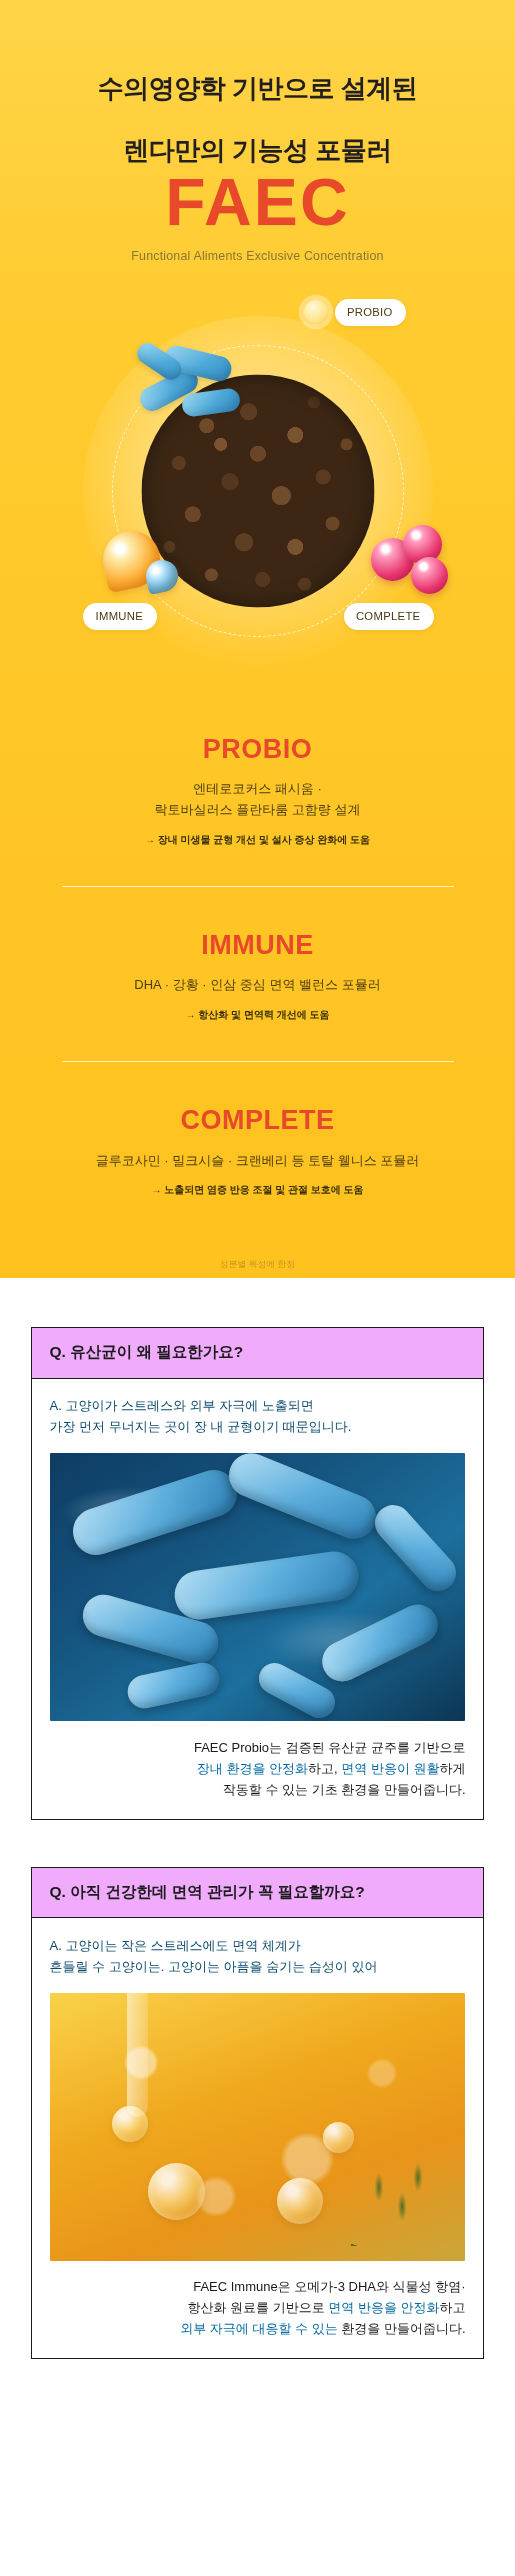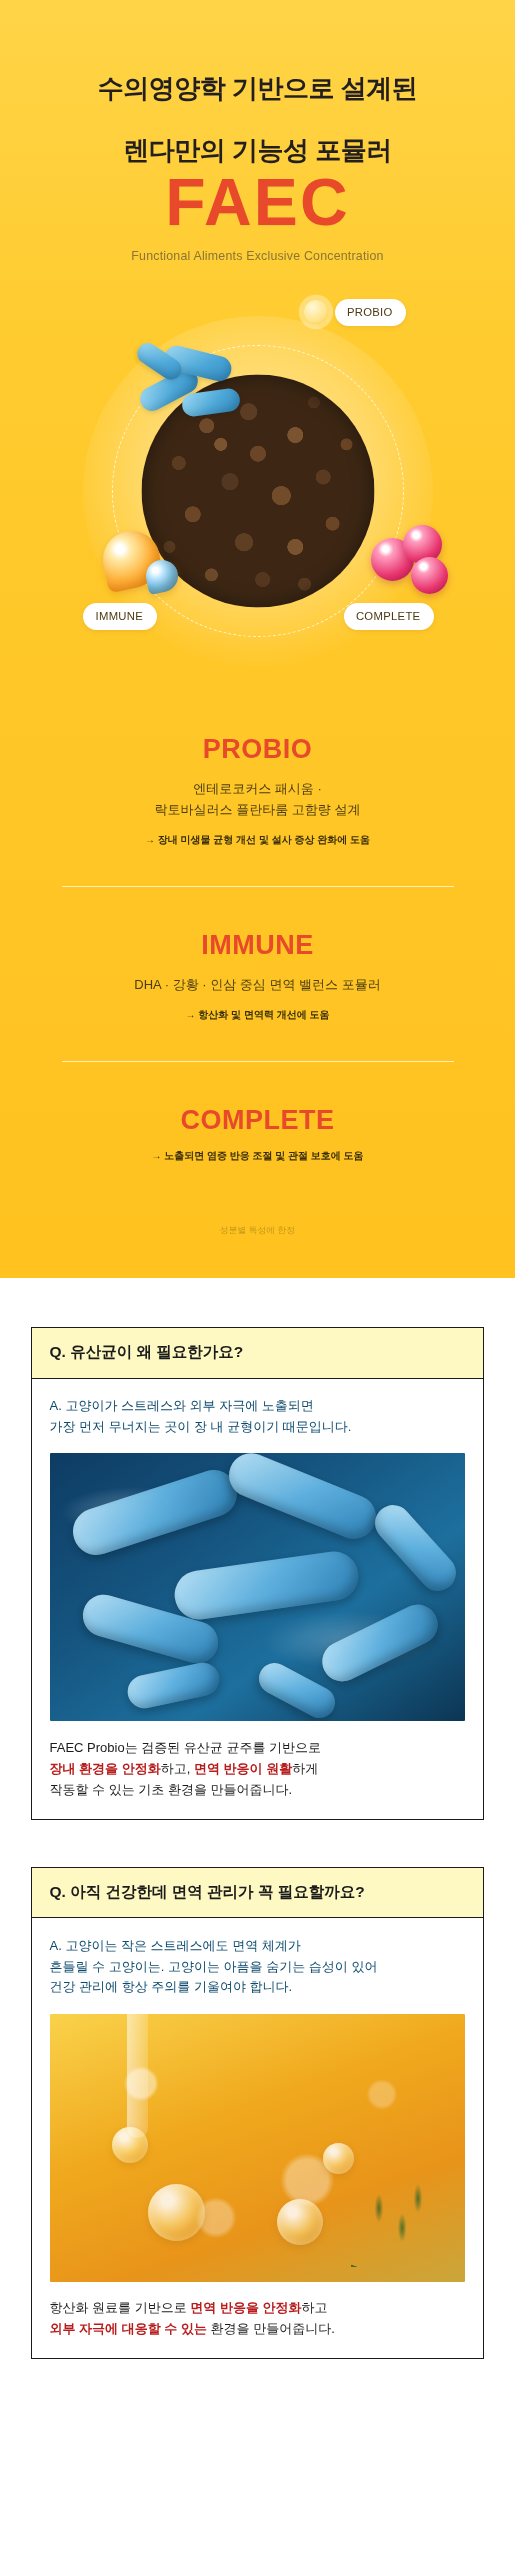--- a/index.html
+++ b/index.html
@@ -200,21 +200,21 @@
 
   
   .qa-wrap { padding: 49px 31px 0; }
   .qa-card {
     width: 453px;
     border: 1.5px solid #1b1b1b;
     background: #ffffff;
     margin: 0 auto 47px;
   }
   .qa-head {
-    background: #fef9c3;
+    background: #f0abfc;
     border-bottom: 1.5px solid #1b1b1b;
     padding: 14.4px 17.5px;
     font-size: 15.5px;
     font-weight: bold;
     color: #1b1b1b;
     text-align: left;
   }
   .qa-body { padding: 17.5px 17.5px 18.5px; text-align: left; }
   .qa-answer {
     font-size: 13px;
@@ -288,22 +288,23 @@
       radial-gradient(ellipse 6.2px 20.6px at 30% 40%, rgba(45,100,40,0.8), transparent 70%),
       radial-gradient(ellipse 6.2px 20.6px at 55% 60%, rgba(45,100,40,0.8), transparent 70%),
       radial-gradient(ellipse 6.2px 20.6px at 72% 30%, rgba(45,100,40,0.8), transparent 70%);
   }
 
   .qa-foot {
     margin-top: 15.5px;
     font-size: 13px;
     line-height: 1.62;
     color: #1b1b1b;
-  }
-  .hl-red { color: #b91c1c; font-weight: bold; }
+    text-align: right;
+  }
+  .hl-red { color: #0369a1; font-weight: normal; }
 </style>
 </head>
 <body>
 
 <div class="page">
 
   <section class="hero">
 
     <h1>
       <span class="hero-head" style="display:block">수의영양학 기반으로 설계된</span>
@@ -359,20 +360,23 @@
       <div class="sec-body">
         <span style="display:block">DHA · 강황 · 인삼 중심 면역 밸런스 포뮬러</span>
       </div>
       <div class="sec-note">→ 항산화 및 면역력 개선에 도움</div>
     </div>
 
     <div class="divider"></div>
 
     <div class="sec">
       <div class="sec-title">COMPLETE</div>
+      <div class="sec-body">
+        <span style="display:block">글루코사민 · 밀크시슬 · 크랜베리 등 토탈 웰니스 포뮬러</span>
+      </div>
       <div class="sec-note">→ 노출되면 염증 반응 조절 및 관절 보호에 도움</div>
     </div>
 
     <div class="hero-footnote">성분별 특성에 한정</div>
   </section>
 
   <section class="qa-wrap">
 
     <div class="qa-card">
       <div class="qa-head">Q. 유산균이 왜 필요한가요?</div>
@@ -400,34 +404,34 @@
         </div>
       </div>
     </div>
 
     <div class="qa-card">
       <div class="qa-head">Q. 아직 건강한데 면역 관리가 꼭 필요할까요?</div>
       <div class="qa-body">
         <div class="qa-answer">
           <span style="display:block">A. 고양이는 작은 스트레스에도 면역 체계가</span>
           <span style="display:block">흔들릴 수 고양이는. 고양이는 아픔을 숨기는 습성이 있어</span>
-          <span style="display:block">건강 관리에 항상 주의를 기울여야 합니다.</span>
         </div>
 
         <div class="qa-photo photo-oil">
           <span class="dropper"></span>
           <span class="bubble"></span>
           <span class="bubble"></span>
           <span class="bubble"></span>
           <span class="bubble"></span>
           <span class="bubble"></span>
           <span class="herb"></span>
         </div>
 
         <div class="qa-foot">
+          <span style="display:block">FAEC Immune은 오메가-3 DHA와 식물성 항염·</span>
           <span style="display:block"><span>항산화 원료를 기반으로 </span><span class="hl-red">면역 반응을 안정화</span><span>하고</span></span>
           <span style="display:block"><span class="hl-red">외부 자극에 대응할 수 있는</span><span> 환경을 만들어줍니다.</span></span>
         </div>
       </div>
     </div>
 
   </section>
 </div>
 
 

